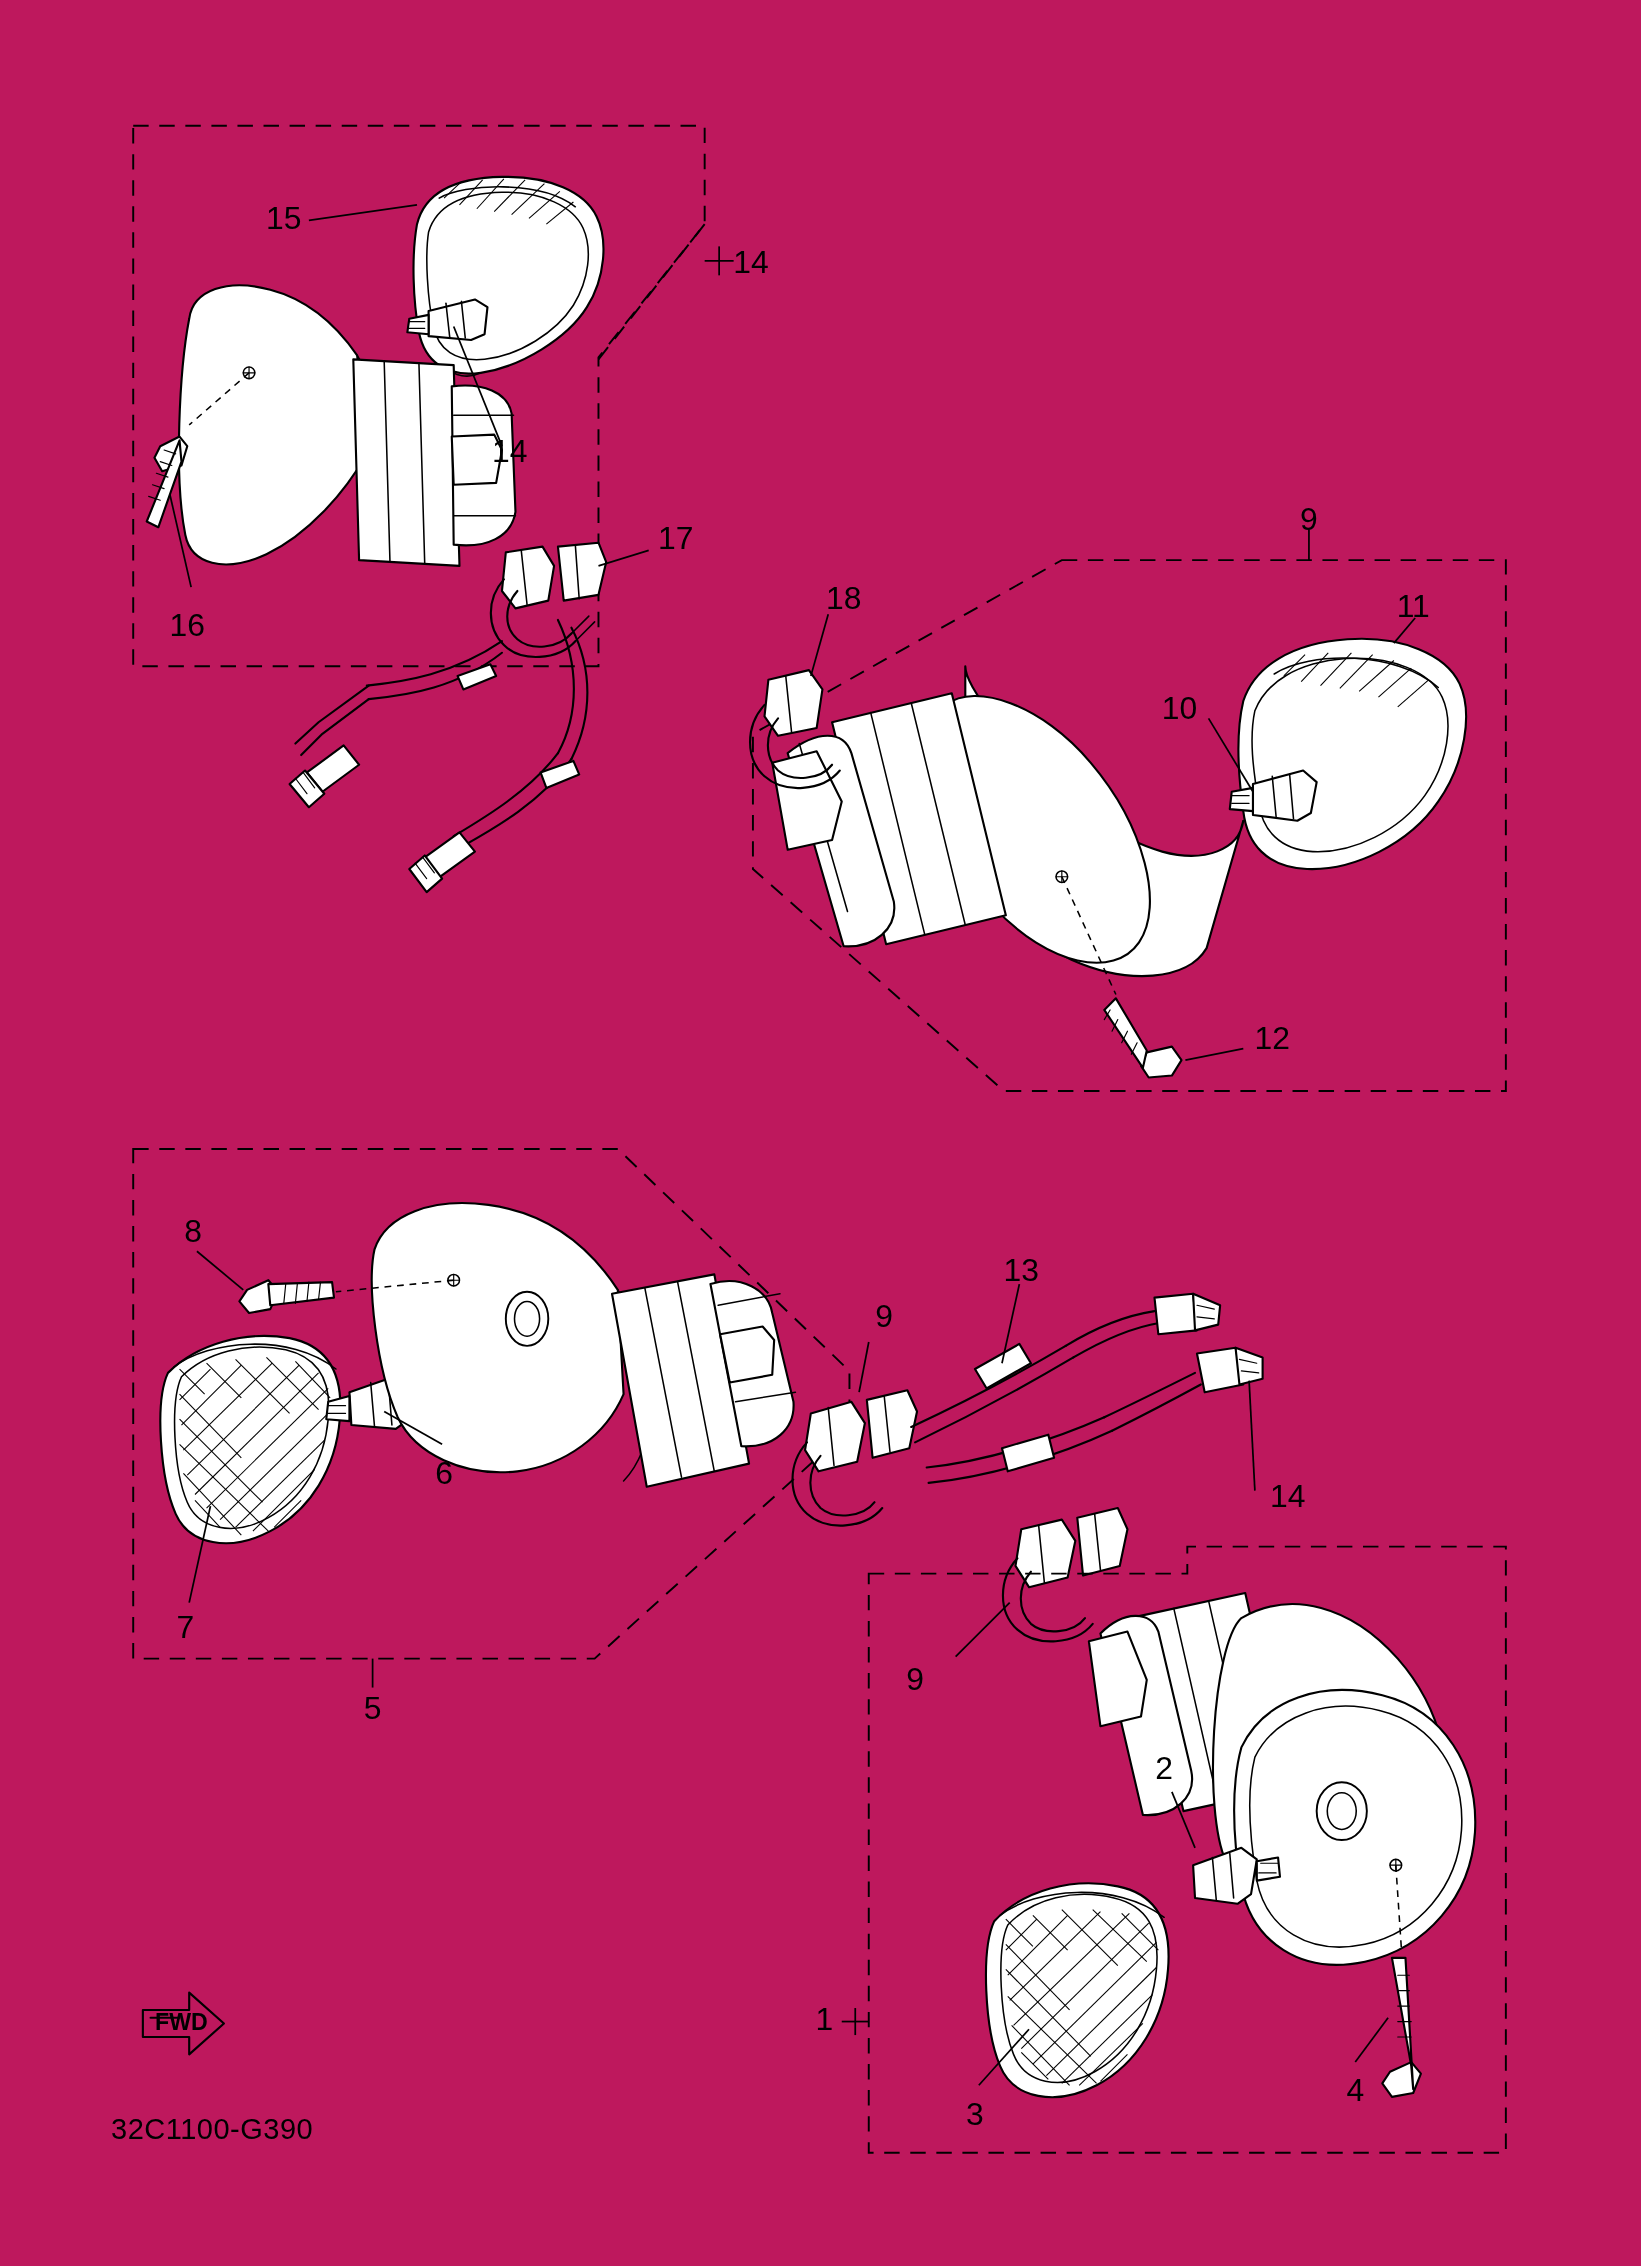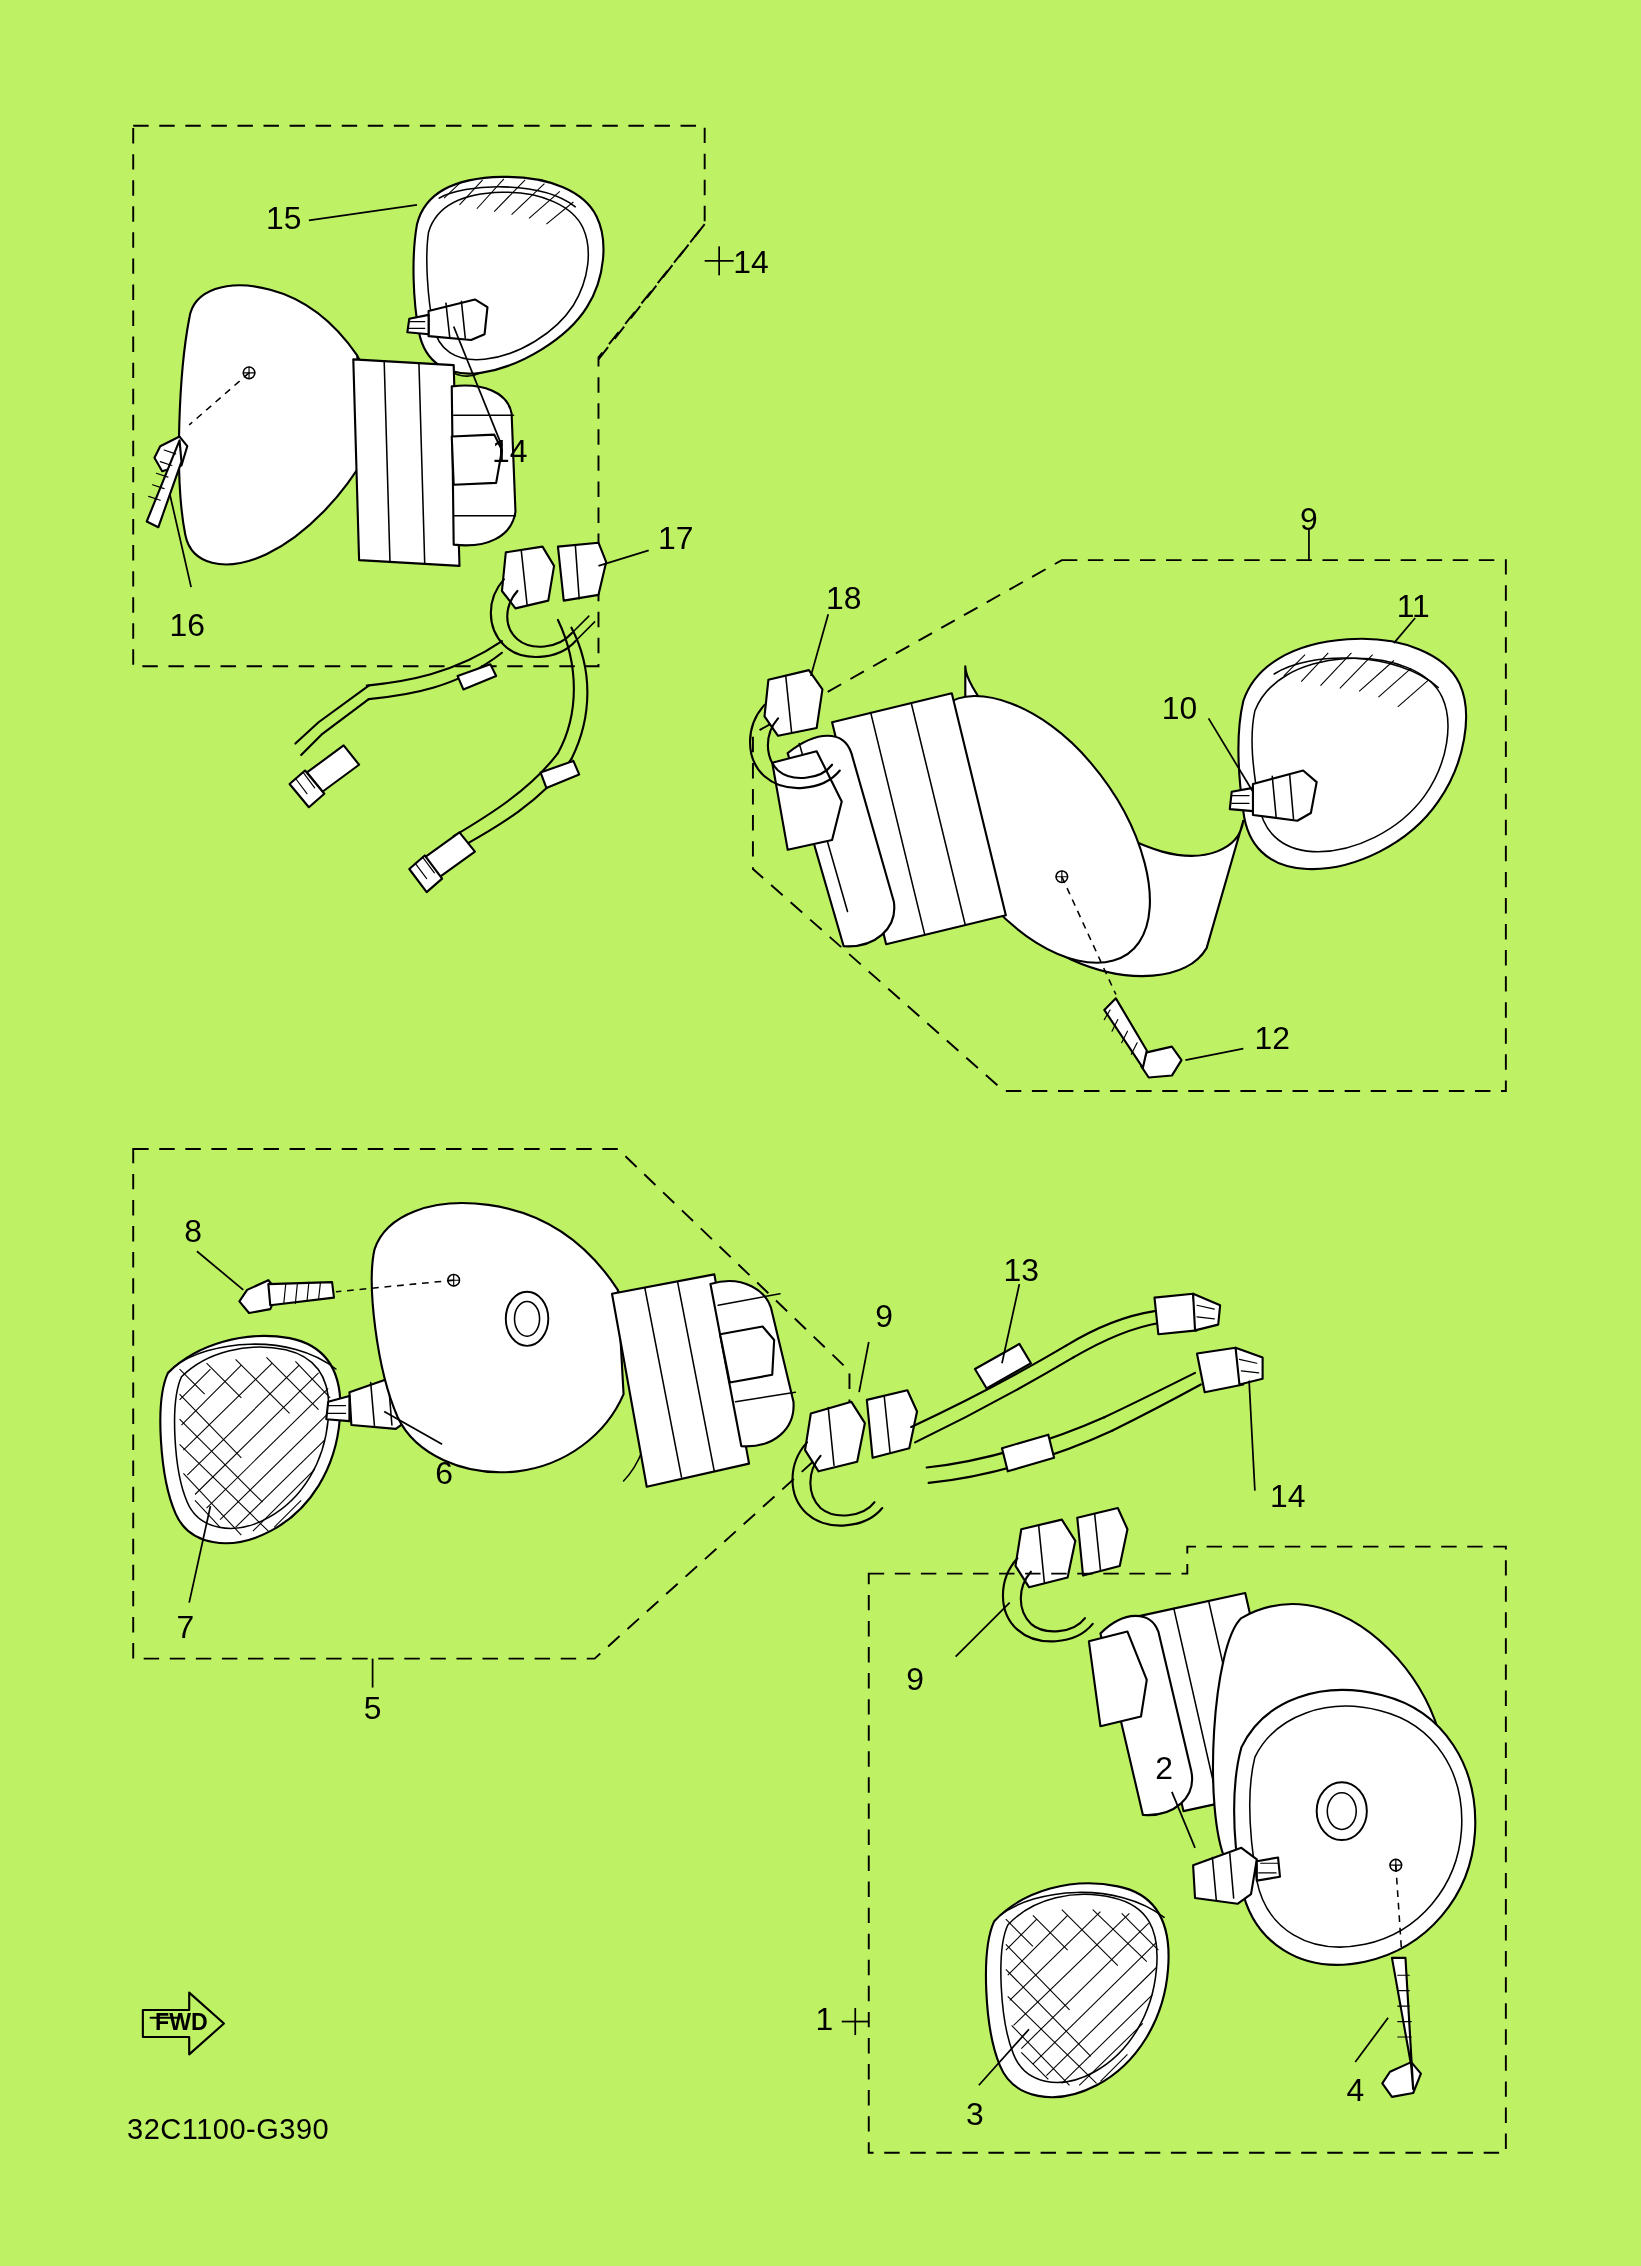--- a/index.html
+++ b/index.html
@@ -7,21 +7,21 @@
     padding: 0;
     background: #ffffff;
   }
   body {
     font-family: "Liberation Sans", sans-serif;
   }
   #page {
     position: relative;
     width: 1641px;
     height: 2266px;
-    background: #bef264;
+    background: #be185d;
     overflow: hidden;
   }
   svg.diagram {
     position: absolute;
     left: 0;
     top: 0;
     width: 1641px;
     height: 2266px;
   }
   .ln {
@@ -510,16 +510,16 @@
     </g>
 
     <g>
       <path class="ln" d="M 148 2082 L 196 2082 L 196 2064 L 232 2096 L 196 2128 L 196 2110 L 148 2110 Z"></path>
       <path class="ln" d="M 156 2090 L 186 2090"></path>
       <text class="fwd-text" x="188" y="2096">FWD</text>
     </g>
 
   </svg>
 
-  <div class="partno" style="left:127px; top:2113px;">32C1100-G390</div>
+  <div class="partno" style="left:111px; top:2113px;">32C1100-G390</div>
 
 </div>
 
 
 </body></html>

